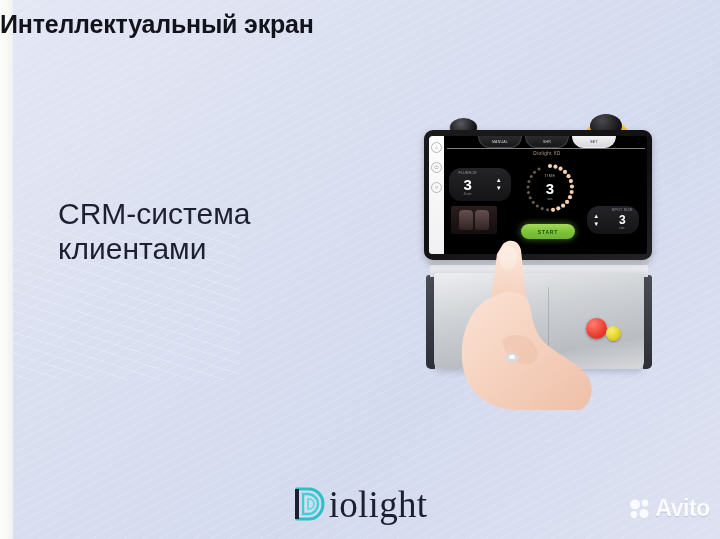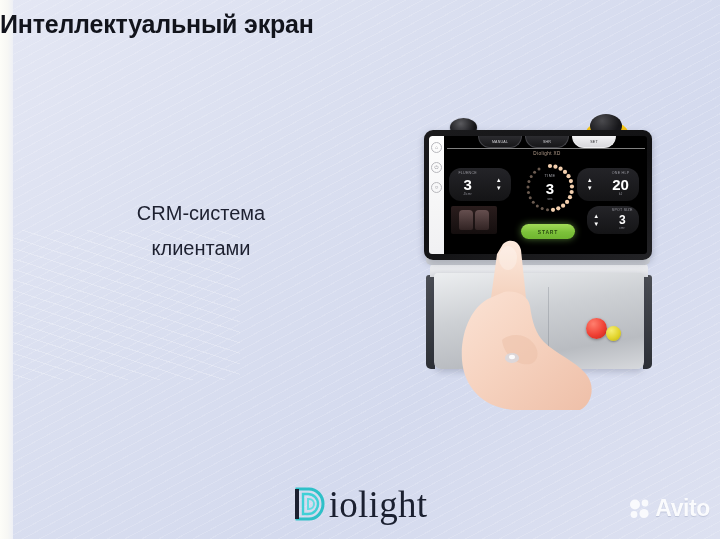--- a/index.html
+++ b/index.html
@@ -65,25 +65,24 @@
     text-align: left;
     font-size: 25px;
     font-weight: 700;
     color: #12141c;
     letter-spacing: -0.2px;
   }
 
   
   #body-copy {
     position: absolute;
-    left: 41px;
+    left: 58px;
     top: 196px;
     width: 320px;
-    text-align: center;
-    font-size: 20px;
+    font-size: 30px;
     line-height: 35px;
     color: #1d2030;
   }
   #body-copy .ln { display:block; white-space: nowrap; }
 
   
   #device {
     position: absolute;
     left: 402px;
     top: 118px;
@@ -493,31 +492,20 @@
                 <circle cx="17.00" cy="8.95" r="1.5" fill="#6b5b50"></circle>
               </g>
           </svg>
           <div id="dial-center">
             <div id="dial-label">TIME</div>
             <div id="dial-value">3</div>
             <div id="dial-unit">sec</div>
           </div>
         </div>
 
-        <div class="card" id="card-energy">
-          <div class="stepper">
-            <span class="ar">▲</span>
-            <span class="ar">▼</span>
-          </div>
-          <div class="val-block">
-            <div class="val-top">ONE HLP</div>
-            <div class="val-num">20</div>
-            <div class="val-unit">kJ</div>
-          </div>
-        </div>
 
         <div class="card" id="card-spot">
           <div class="stepper">
             <span class="ar">▲</span>
             <span class="ar">▼</span>
           </div>
           <div class="val-block">
             <div class="val-top">SPOT SIZE</div>
             <div class="val-num sm">3</div>
             <div class="val-unit">cm²</div>

